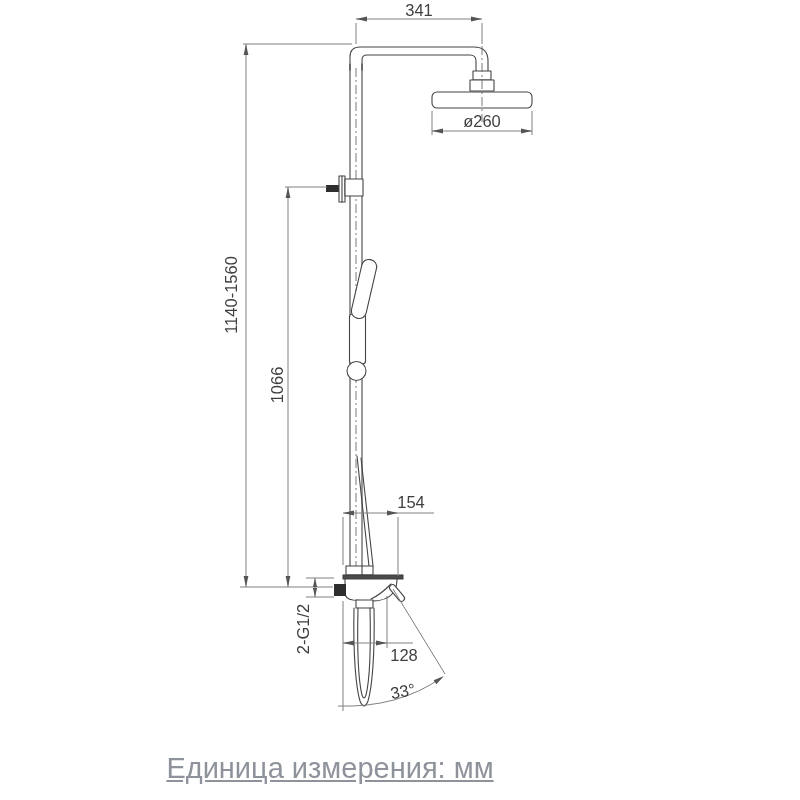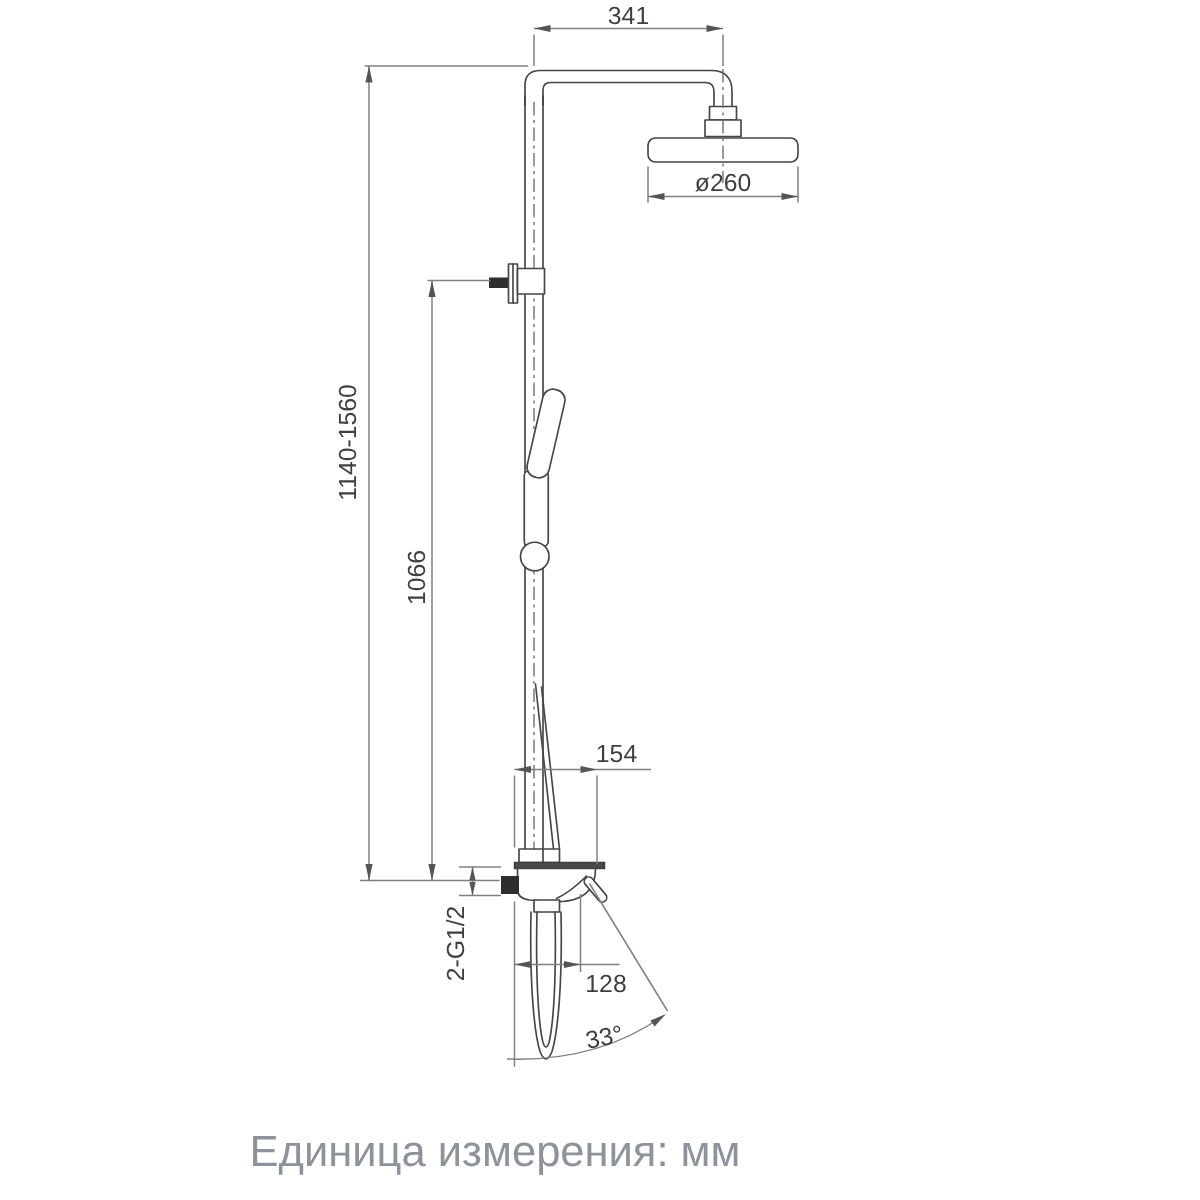--- a/index.html
+++ b/index.html
@@ -8,21 +8,21 @@
   svg{position:absolute;left:0;top:0;}
   .part{stroke:#454545;stroke-width:1.1;fill:none;stroke-linecap:round;stroke-linejoin:round;}
   .partfill{stroke:#454545;stroke-width:1.1;fill:#ffffff;stroke-linejoin:round;}
   .dark{fill:#2e2e2e;stroke:none;}
   .shelf{fill:#4a4a4a;stroke:#3d3d3d;stroke-width:1;}
   .dim{stroke:#808080;stroke-width:1;fill:none;}
   .cl{stroke:#6a6a6a;stroke-width:0.9;fill:none;stroke-dasharray:9 3 2 3;}
   .arrow{fill:#555555;stroke:none;}
   .dtxt{fill:#3f3f3f;font-size:16.5px;font-family:"Liberation Sans",sans-serif;}
   .caption{position:absolute;left:0;top:752px;width:100%;text-align:center;
-           font-size:29px;color:#8e939b;font-family:"Liberation Sans",sans-serif;}
+           font-size:29px;color:#8e939b;font-family:"Liberation Sans",sans-serif;text-decoration:underline;}
 </style>
 </head>
 <body>
 
 <div class="stage">
   <svg width="800" height="800" viewBox="0 0 800 800">
 
     <g>
 
       <g>

